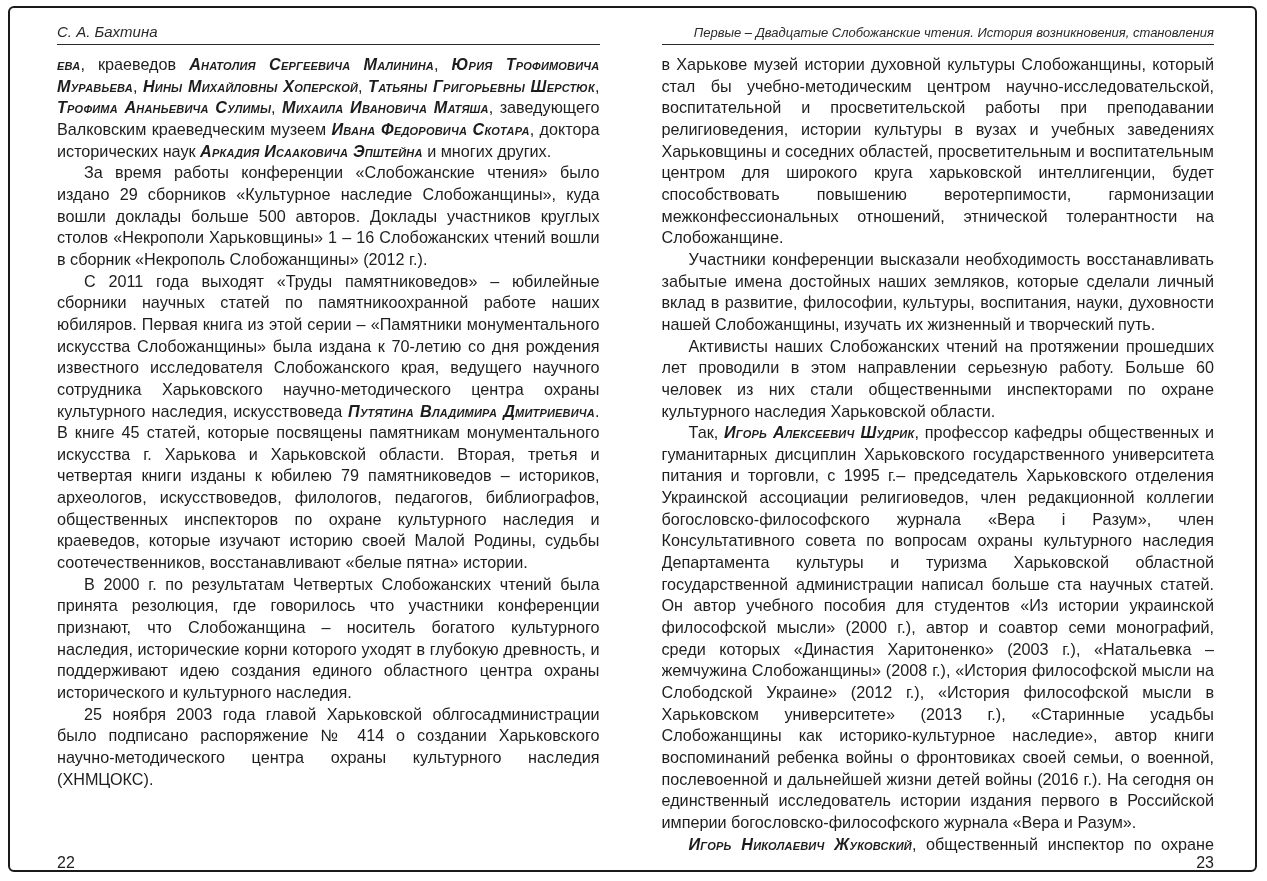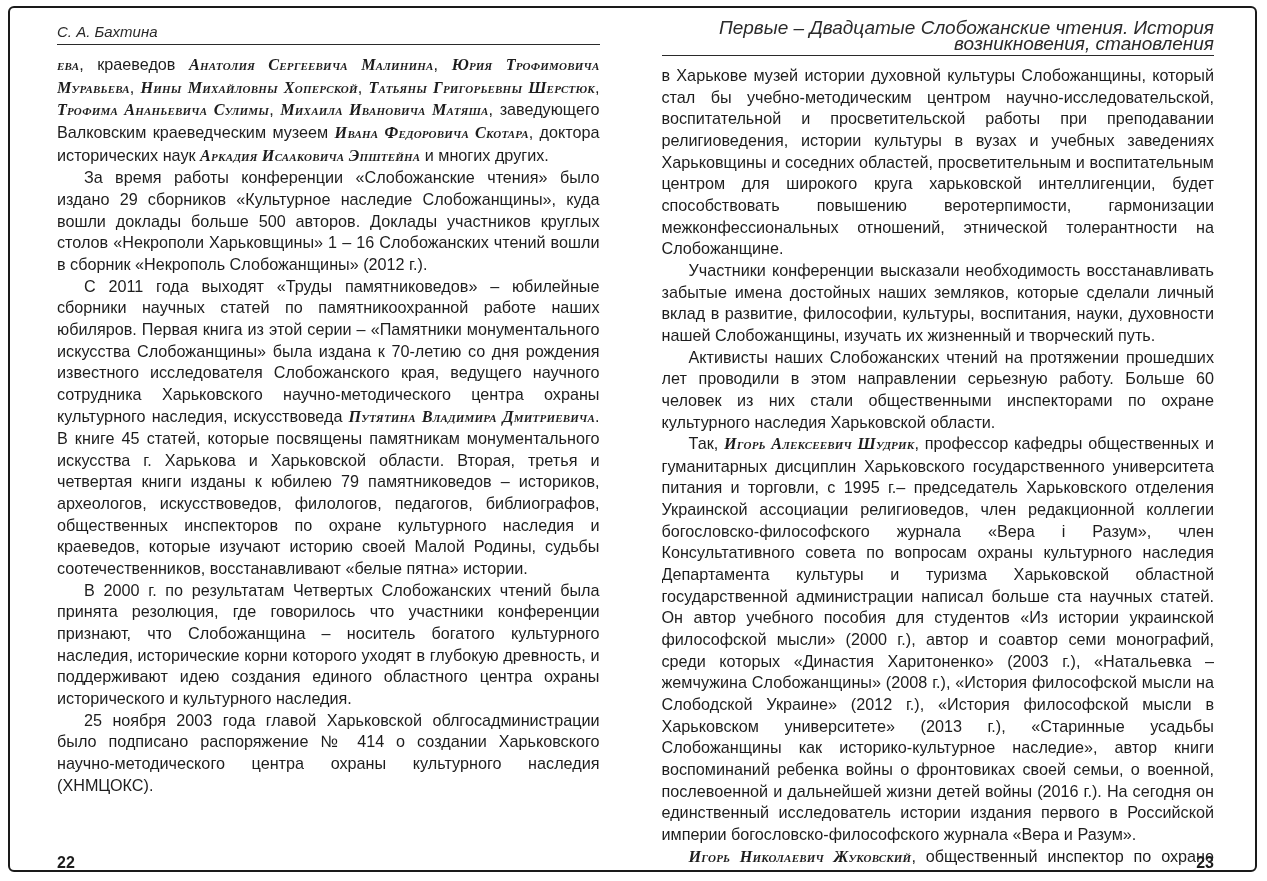--- a/index.html
+++ b/index.html
@@ -47,21 +47,21 @@
     justify-content:flex-end;
     padding-bottom:4px;
     color:var(--header-text);
     font-style:italic;
   }
   .page-header.author{
     font-size:15px;
     text-align:left;
   }
   .page-header.title{
-    font-size:19px;
+    font-size:13px;
     line-height:15.5px;
     text-align:right;
   }
   .header-rule{
     border-bottom:1.6px solid var(--rule);
     width:100%;
     height:0;
   }
   .page-body{
     margin-top:9px;
@@ -72,28 +72,26 @@
     line-height:21.65px;
     color:var(--text);
   }
   .page-body p{margin:0;}
   .page-body p.indent{text-indent:27px;}
   .person-name{
     font-weight:bold;
     font-style:italic;
     font-variant:small-caps;
     letter-spacing:0.2px;
-    font-family:Liberation Serif, serif;
   }
   .page-number{
     position:absolute;
     bottom:-2px;
     font-size:16px;
     color:var(--text);
-    font-weight:bold;
   }
   .page-number.left{left:0;}
   .page-number.right{right:0;text-align:left;}
 </style>
 </head>
 <body>
 
 <div class="sheet">
   <div class="spread">
 

